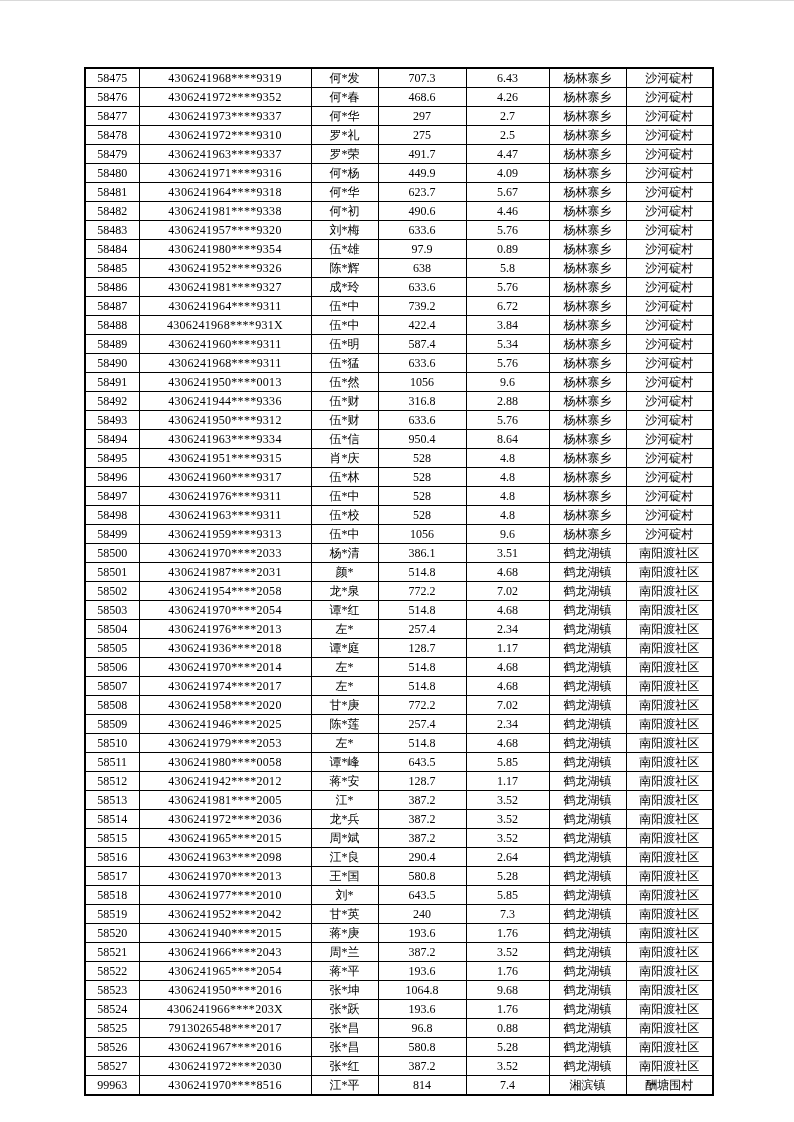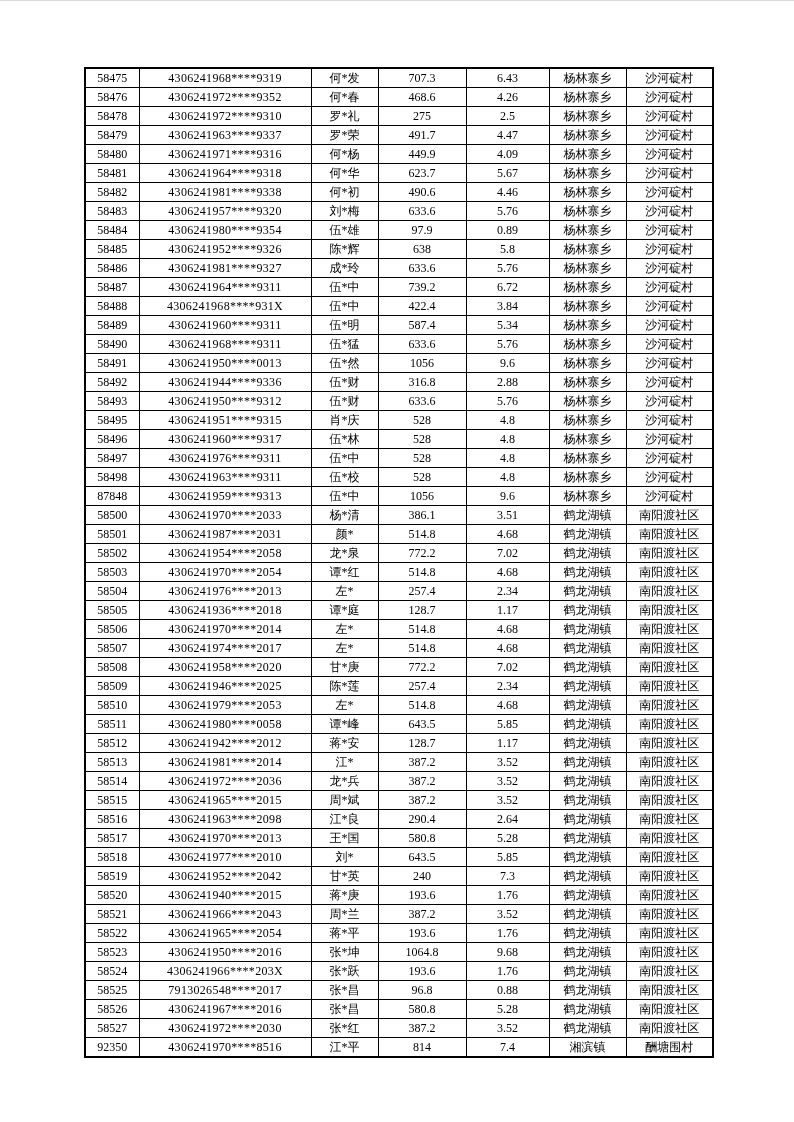--- a/index.html
+++ b/index.html
@@ -73,20 +73,29 @@
         <tr>
           <td class="c-rowid">58476</td>
           <td class="c-idnum">4306241972****9352</td>
           <td class="c-name">何*春</td>
           <td class="c-amount">468.6</td>
           <td class="c-area">4.26</td>
           <td class="c-township">杨林寨乡</td>
           <td class="c-village">沙河碇村</td>
         </tr>
         <tr>
+          <td class="c-rowid">58477</td>
+          <td class="c-idnum">4306241973****9337</td>
+          <td class="c-name">何*华</td>
+          <td class="c-amount">297</td>
+          <td class="c-area">2.7</td>
+          <td class="c-township">杨林寨乡</td>
+          <td class="c-village">沙河碇村</td>
+        </tr>
+        <tr>
           <td class="c-rowid">58478</td>
           <td class="c-idnum">4306241972****9310</td>
           <td class="c-name">罗*礼</td>
           <td class="c-amount">275</td>
           <td class="c-area">2.5</td>
           <td class="c-township">杨林寨乡</td>
           <td class="c-village">沙河碇村</td>
         </tr>
         <tr>
           <td class="c-rowid">58479</td>
@@ -217,20 +226,29 @@
         <tr>
           <td class="c-rowid">58493</td>
           <td class="c-idnum">4306241950****9312</td>
           <td class="c-name">伍*财</td>
           <td class="c-amount">633.6</td>
           <td class="c-area">5.76</td>
           <td class="c-township">杨林寨乡</td>
           <td class="c-village">沙河碇村</td>
         </tr>
         <tr>
+          <td class="c-rowid">58494</td>
+          <td class="c-idnum">4306241963****9334</td>
+          <td class="c-name">伍*信</td>
+          <td class="c-amount">950.4</td>
+          <td class="c-area">8.64</td>
+          <td class="c-township">杨林寨乡</td>
+          <td class="c-village">沙河碇村</td>
+        </tr>
+        <tr>
           <td class="c-rowid">58495</td>
           <td class="c-idnum">4306241951****9315</td>
           <td class="c-name">肖*庆</td>
           <td class="c-amount">528</td>
           <td class="c-area">4.8</td>
           <td class="c-township">杨林寨乡</td>
           <td class="c-village">沙河碇村</td>
         </tr>
         <tr>
           <td class="c-rowid">58496</td>
@@ -253,21 +271,21 @@
         <tr>
           <td class="c-rowid">58498</td>
           <td class="c-idnum">4306241963****9311</td>
           <td class="c-name">伍*校</td>
           <td class="c-amount">528</td>
           <td class="c-area">4.8</td>
           <td class="c-township">杨林寨乡</td>
           <td class="c-village">沙河碇村</td>
         </tr>
         <tr>
-          <td class="c-rowid">87848</td>
+          <td class="c-rowid">58499</td>
           <td class="c-idnum">4306241959****9313</td>
           <td class="c-name">伍*中</td>
           <td class="c-amount">1056</td>
           <td class="c-area">9.6</td>
           <td class="c-township">杨林寨乡</td>
           <td class="c-village">沙河碇村</td>
         </tr>
         <tr>
           <td class="c-rowid">58500</td>
           <td class="c-idnum">4306241970****2033</td>
@@ -380,21 +398,21 @@
           <td class="c-rowid">58512</td>
           <td class="c-idnum">4306241942****2012</td>
           <td class="c-name">蒋*安</td>
           <td class="c-amount">128.7</td>
           <td class="c-area">1.17</td>
           <td class="c-township">鹤龙湖镇</td>
           <td class="c-village">南阳渡社区</td>
         </tr>
         <tr>
           <td class="c-rowid">58513</td>
-          <td class="c-idnum">4306241981****2014</td>
+          <td class="c-idnum">4306241981****2005</td>
           <td class="c-name">江*</td>
           <td class="c-amount">387.2</td>
           <td class="c-area">3.52</td>
           <td class="c-township">鹤龙湖镇</td>
           <td class="c-village">南阳渡社区</td>
         </tr>
         <tr>
           <td class="c-rowid">58514</td>
           <td class="c-idnum">4306241972****2036</td>
           <td class="c-name">龙*兵</td>
@@ -514,21 +532,21 @@
         <tr>
           <td class="c-rowid">58527</td>
           <td class="c-idnum">4306241972****2030</td>
           <td class="c-name">张*红</td>
           <td class="c-amount">387.2</td>
           <td class="c-area">3.52</td>
           <td class="c-township">鹤龙湖镇</td>
           <td class="c-village">南阳渡社区</td>
         </tr>
         <tr>
-          <td class="c-rowid">92350</td>
+          <td class="c-rowid">99963</td>
           <td class="c-idnum">4306241970****8516</td>
           <td class="c-name">江*平</td>
           <td class="c-amount">814</td>
           <td class="c-area">7.4</td>
           <td class="c-township">湘滨镇</td>
           <td class="c-village">酬塘围村</td>
         </tr>
       </tbody>
   </table>
 </div>

